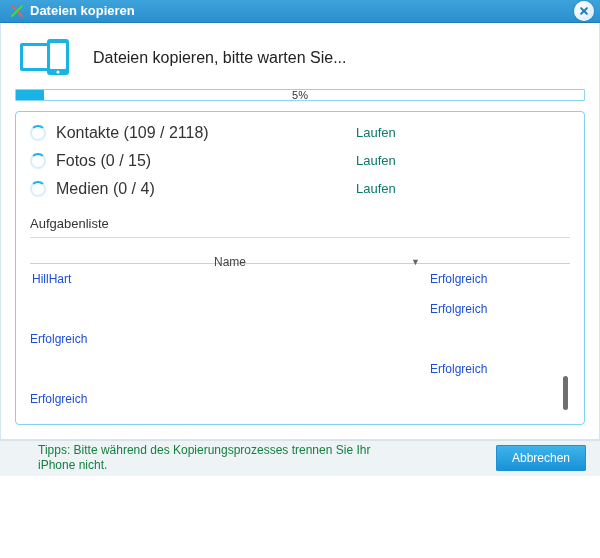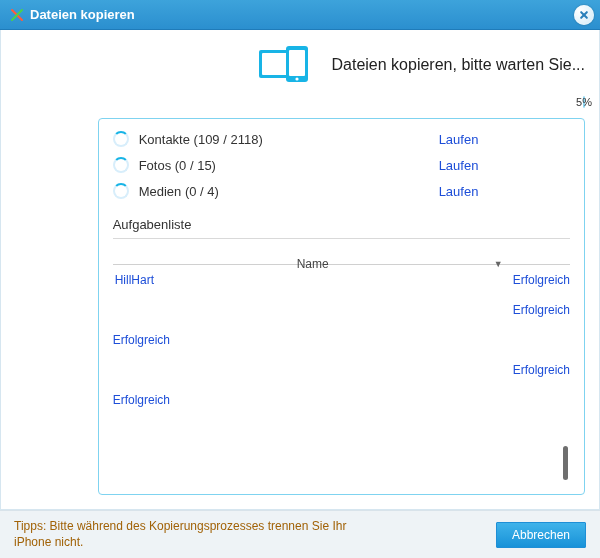--- a/index.html
+++ b/index.html
@@ -5,21 +5,21 @@
   * { box-sizing: border-box; margin: 0; padding: 0; }
   body {
     font-family: "Segoe UI", Tahoma, Arial, sans-serif;
     font-size: 13px;
     color: #333;
     background: #fff;
     width: 600px;
     height: 558px;
     overflow: hidden;
   }
-  .window { width: 600px; height: 558px; display: flex; flex-direction: column; }
+  .window { width: 600px; height: 476px; display: flex; flex-direction: column; }
   .titlebar {
     height: 30px;
     background: linear-gradient(to bottom, #3da3db 0%, #2b8fcf 100%);
     border-bottom: 1px solid #1f7bb9;
     display: flex; align-items: center; justify-content: space-between;
     padding: 0 6px 0 10px;
     color: #fff;
   }
   .titlebar-left { display: flex; align-items: center; gap: 6px; }
   .titlebar-title { font-size: 13px; font-weight: 600; }
@@ -36,21 +36,21 @@
   }
   .close-btn::before, .close-btn::after {
     content:""; position:absolute; width:10px; height:2px; background:#2a7fba; border-radius:1px;
   }
   .close-btn { position:relative; }
   .close-btn::before { transform: rotate(45deg); }
   .close-btn::after  { transform: rotate(-45deg); }
 
   .client {
     flex:1; padding: 12px 14px 14px 14px; display:flex; flex-direction:column;
-    border: 1px solid #d6e6f0; border-top:none;align-items:flex-end;
+    border: 1px solid #d6e6f0; border-top:none;
   }
 
   .header-row { display:flex; align-items:center; gap:18px; padding: 2px 0 8px 4px; }
   .devices-icon { width:56px; height:42px; color:#18b4e6; }
   .devices-icon svg { width:56px; height:42px; display:block; }
   .heading { font-size:16px; color:#222; }
 
   .progress-row { display:flex; align-items:center; gap:0; margin-top:2px; }
   .progress-bar-outer {
     flex:1; height:12px; border:1px solid #8fd5f0; border-radius:1px; position:relative; background:#fff;
@@ -68,22 +68,22 @@
     padding: 12px 14px 10px 14px; display:flex; flex-direction:column;
     min-height:0;
   }
 
   .cat-list { display:flex; flex-direction:column; gap:10px; margin-bottom:18px; }
   .cat-row { display:flex; align-items:center; }
   .spinner {
     width:16px; height:16px; margin-right:10px; flex:0 0 auto;
     border:2px solid #d8eefb; border-top-color:#18b4e6; border-radius:50%;
   }
-  .cat-label { flex:0 0 300px; font-size:13px; color:#333; }
-  .cat-status { font-size:13px; color:#1d4ed8; }
+  .cat-label { flex:0 0 300px; font-size:16px; color:#333; }
+  .cat-status { font-size:13px; color:#0f766e; }
 
   .task-section { flex:1; display:flex; flex-direction:column; min-height:0; }
   .task-title { font-size:13px; color:#333; padding-bottom:6px; border-bottom:1px solid #d9d9d9; }
   .task-header {
     display:flex; align-items:center; border-bottom:1px solid #d0d0d0;
     font-size:12px; color:#444; height:26px;
   }
   .col-name-h { flex:0 0 400px; text-align:center; position:relative; display:flex; align-items:center; justify-content:center; gap:6px;margin-top:24px;}
   .sort-caret { font-size:9px; color:#666; position:absolute; right:10px; }
   .col-status-h { flex:1; text-align:center; }
@@ -97,21 +97,21 @@
   .scroll-thumb {
     position:absolute; right:2px; bottom:4px; width:5px; height:34px;
     background:#6f6f6f; border-radius:3px;
   }
 
   .footer {
     height:48px; background:#eef3f6; border-top:1px solid #d8e3ea;
     display:flex; align-items:center; justify-content:space-between;
     padding:0 14px;
   }
-  .tip { font-size:12px; color:#a16207; max-width:360px; line-height:1.3; }
+  .tip { font-size:12px; color:#15803d; max-width:360px; line-height:1.3;margin-left:24px; }
   .btn {
     min-width:90px; height:26px; border-radius:1px; border:1px solid #1e8fd6;
     background: linear-gradient(to bottom,#3fb3ea,#1892d8);
     color:#fff; font-size:12px; display:flex; align-items:center; justify-content:center;
     cursor:pointer; padding:0 14px;
   }
 </style>
 </head>
 <body>
 

